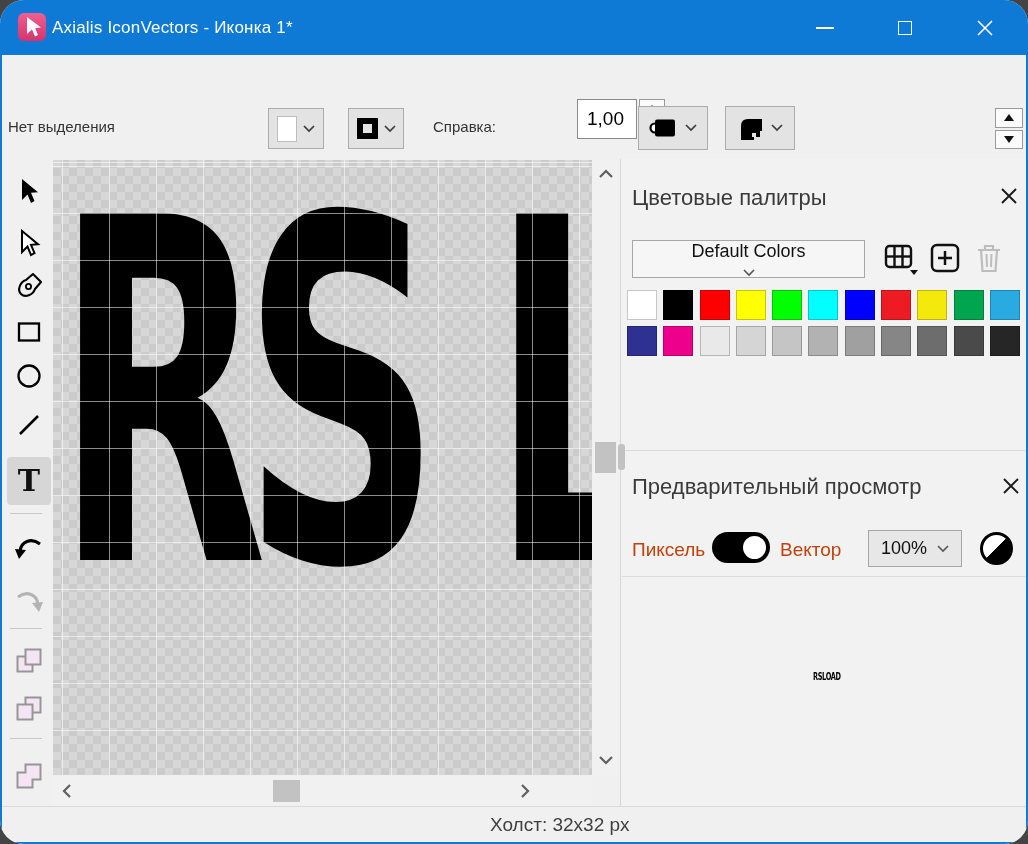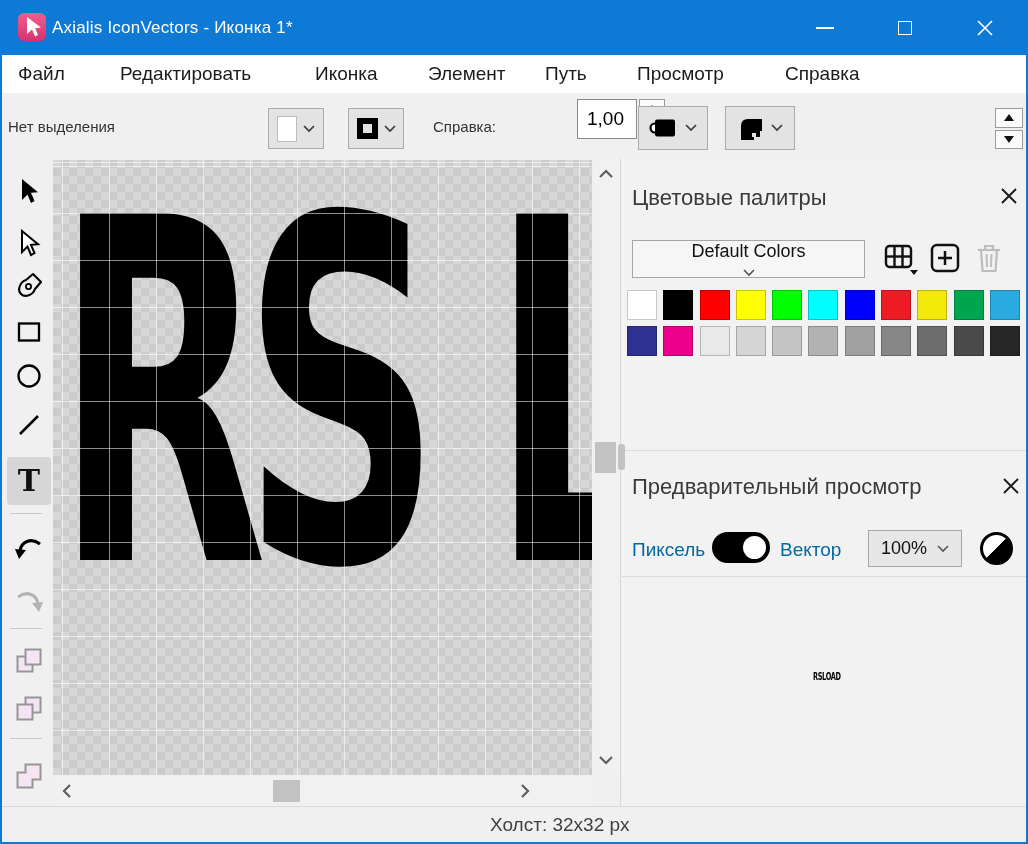--- a/index.html
+++ b/index.html
@@ -1,19 +1,19 @@
 <!DOCTYPE html>
 <html><head>
 <meta charset="utf-8">
 <style>
   * { margin:0; padding:0; box-sizing:border-box; }
   html,body { background:#444; }
   body { font-family:"Liberation Sans", sans-serif; }
   .window { position:relative; width:1028px; height:844px; background:#f0f0f0; overflow:hidden;
-            font-family:"Liberation Sans", sans-serif; }
+            font-family:"Liberation Sans", sans-serif;border-radius:24px; }
   .abs { position:absolute; }
 
   
   .titlebar { left:0; top:0; width:1028px; height:55px; background:#0E7AD6; }
   .appicon { left:18px; top:13px; width:28px; height:28px; border-radius:6px;
              background:linear-gradient(180deg,#ef5f90,#d5336d); }
   .title-text { left:52px; top:0; height:55px; display:flex; align-items:center;
                 color:#fff; font-size:17px; letter-spacing:.2px; }
   .cap-btn { top:0; width:46px; height:55px; display:flex; align-items:center; justify-content:center; }
   .min-glyph { width:18px; height:2px; background:#fff; }
@@ -73,21 +73,21 @@
   .v-divider { left:620px; top:159px; width:1px; height:647px; background:#d8d8d8; }
   .panel-title { font-size:22px; color:#3a3a3a; }
   .h-divider { background:#dcdcdc; height:1px; }
   .combo { background:#f6f6f6; border:1px solid #a6a6a6; display:flex; align-items:center;
            justify-content:space-between; padding:0 12px; font-size:18px; color:#111; }
   .swatch-row { display:flex; gap:6.3px; }
   .swatch { width:30px; height:30px; border:1px solid rgba(0,0,0,.22); }
   .toggle { width:58px; height:31px; border-radius:16px; background:#000; position:relative; }
   .toggle .knob { position:absolute; right:4px; top:4px; width:23px; height:23px; border-radius:50%;
                   background:#fff; }
-  .side-label { font-size:19px; color:#0369a1; }
+  .side-label { font-size:19px; color:#c2410c; }
   .contrast { width:33px; height:33px; border-radius:50%; border:3px solid #000;
               background:linear-gradient(135deg,#fff 49.5%,#000 50%); }
   .preview-text { font-size:11px; font-weight:bold; color:#000; letter-spacing:-0.6px;
                   font-family:"DejaVu Sans", sans-serif; transform:scaleX(.6); transform-origin:left center; }
 
   
   .statusbar { left:2px; top:806px; width:1024px; height:36px; background:#f0f0f0;
                border-top:1px solid #dadada; font-size:19px; color:#3f3f3f; }
   .statusbar span { top:0; height:36px; display:flex; align-items:center; position:absolute; white-space:nowrap; }
 </style>
@@ -109,43 +109,20 @@
     <div class="abs cap-btn" style="left:882px;">
       <div class="max-glyph"></div>
     </div>
     <div class="abs cap-btn" style="left:962px;">
       <svg width="20" height="20" viewBox="0 0 20 20">
         <path d="M3 3 L17 17 M17 3 L3 17" stroke="#fff" stroke-width="1.6"></path>
       </svg>
     </div>
   </div>
 
-  <div class="abs menubar">
-    <div class="abs menu-item" style="left:16px;">
-        <span>Файл</span>
-      </div>
-    <div class="abs menu-item" style="left:118px;">
-        <span>Редактировать</span>
-      </div>
-    <div class="abs menu-item" style="left:313px;">
-        <span>Иконка</span>
-      </div>
-    <div class="abs menu-item" style="left:426px;">
-        <span>Элемент</span>
-      </div>
-    <div class="abs menu-item" style="left:543px;">
-        <span>Путь</span>
-      </div>
-    <div class="abs menu-item" style="left:635px;">
-        <span>Просмотр</span>
-      </div>
-    <div class="abs menu-item" style="left:783px;">
-        <span>Справка</span>
-      </div>
-  </div>
 
   <div class="abs toolbar">
     <div class="abs tb-label" style="left:6px;">Нет выделения</div>
 
     <div class="abs drop-btn" style="left:266px; top:15px; width:56px; height:41px;">
       <div class="chip" style="border: 1px solid rgb(189, 189, 189); background: rgb(255, 255, 255);"></div>
       <svg width="12" height="8" viewBox="0 0 12 8">
         <polyline points="1,1 6,6 11,1" fill="none" stroke="#3c3c3c" stroke-width="1.7"></polyline>
       </svg>
     </div>

